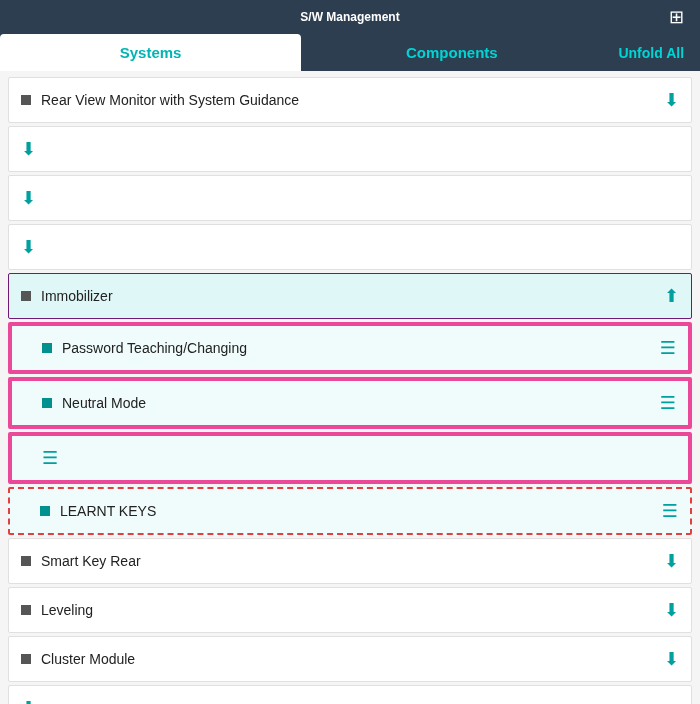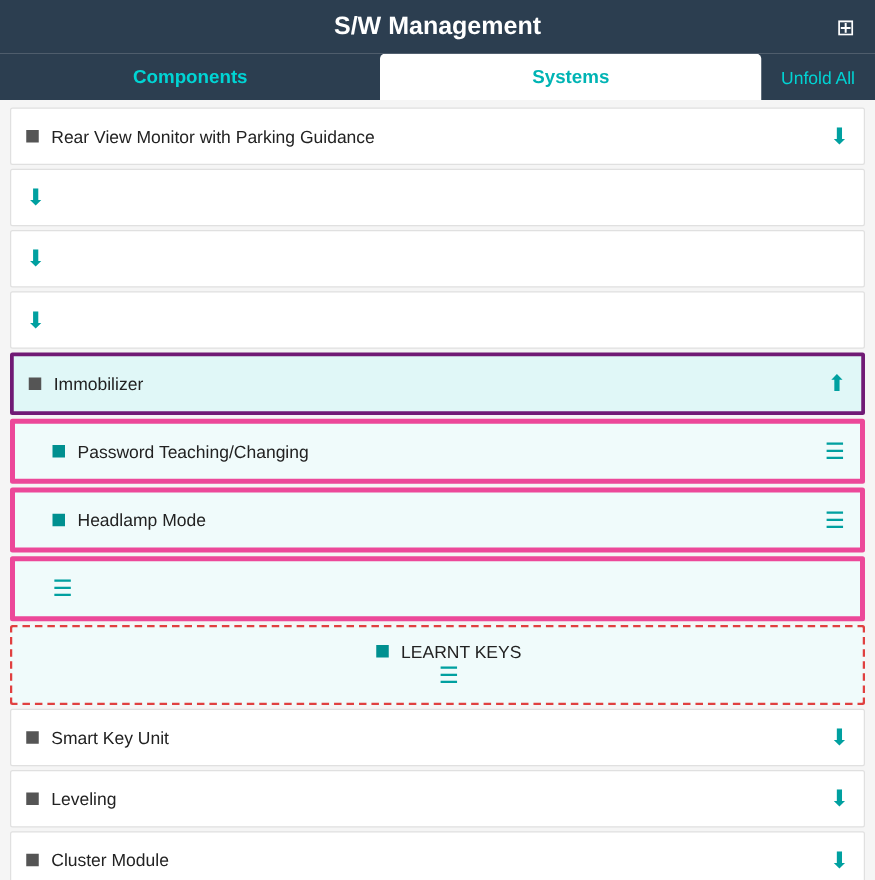--- a/index.html
+++ b/index.html
@@ -16,21 +16,21 @@
     .header {
       background: #2c3e50;
       display: flex;
       align-items: center;
       justify-content: center;
       padding: 10px 16px;
       position: relative;
     }
     .header-title {
       color: white;
-      font-size: 20px;
+      font-size: 12px;
       font-weight: bold;
     }
     .header-grid-icon {
       position: absolute;
       right: 16px;
       color: white;
       font-size: 18px;
     }
 
     
@@ -53,21 +53,21 @@
       border-radius: 4px 4px 0 0;
     }
     .tab-inactive {
       color: #00d4d4;
     }
     .unfold-all-btn {
       background: transparent;
       border: none;
       color: #00d4d4;
       font-size: 14px;
-      font-weight: normal;
+      font-weight: bold;
       padding: 10px 16px;
       cursor: pointer;
       white-space: nowrap;
     }
 
     
     .content {
       background: #f5f5f5;
       flex: 1;
       overflow-y: auto;
@@ -102,68 +102,67 @@
     }
     .item-icon {
       color: #00a0a0;
       font-size: 18px;
       flex-shrink: 0;
     }
 
     
     .list-item-parent {
       background: #e0f7f7;
-      border: 3px solid #701a75;
+      border: 1px solid #701a75;
     }
 
     
     .list-item-child {
       background: #f0fbfb;
       padding-left: 30px;
       border: 4px solid #ec4899;
     }
     .list-item-child .item-square {
       background: #009090;
     }
 
     
     .list-item-highlighted {
       background: #f0fbfb;
       padding-left: 30px;
       border: 2px dashed #e04040;
-      flex-direction: column;
     }
     .list-item-highlighted .item-square {
       background: #009090;
     }
   </style>
 </head>
 <body>
 
 <div class="header">
   <span class="header-title">S/W Management</span>
   <span class="header-grid-icon">⊞</span>
 </div>
 
 <div class="tab-bar">
+  <div class="tab tab-active">
+    <span>Systems</span>
+  </div>
   <div class="tab tab-inactive">
     <span>Components</span>
   </div>
-  <div class="tab tab-active">
-    <span>Systems</span>
-  </div>
   <button class="unfold-all-btn">Unfold All</button>
 </div>
 
 <div class="content">
 
 <div class="list-item">
     <div class="list-item-label">
       <span class="item-square"></span>
-      <span>Rear View Monitor with Parking Guidance</span>
+      <span>Rear View Monitor with System Guidance</span>
     </div>
     <span class="item-icon">⬇</span>
   </div>
     <div class="list-item">
     <span class="item-icon">⬇</span>
   </div>
     <div class="list-item">
     <span class="item-icon">⬇</span>
   </div>
     <div class="list-item">
@@ -179,38 +178,38 @@
     <div class="list-item list-item-child">
     <div class="list-item-label">
       <span class="item-square"></span>
       <span>Password Teaching/Changing</span>
     </div>
     <span class="item-icon">☰</span>
   </div>
     <div class="list-item list-item-child">
     <div class="list-item-label">
       <span class="item-square"></span>
-      <span>Headlamp Mode</span>
+      <span>Neutral Mode</span>
     </div>
     <span class="item-icon">☰</span>
   </div>
     <div class="list-item list-item-child">
     <span class="item-icon">☰</span>
   </div>
     <div class="list-item list-item-highlighted">
     <div class="list-item-label">
       <span class="item-square"></span>
       <span>LEARNT KEYS</span>
     </div>
     <span class="item-icon">☰</span>
   </div>
     <div class="list-item">
     <div class="list-item-label">
       <span class="item-square"></span>
-      <span>Smart Key Unit</span>
+      <span>Smart Key Rear</span>
     </div>
     <span class="item-icon">⬇</span>
   </div>
     <div class="list-item">
     <div class="list-item-label">
       <span class="item-square"></span>
       <span>Leveling</span>
     </div>
     <span class="item-icon">⬇</span>
   </div>

